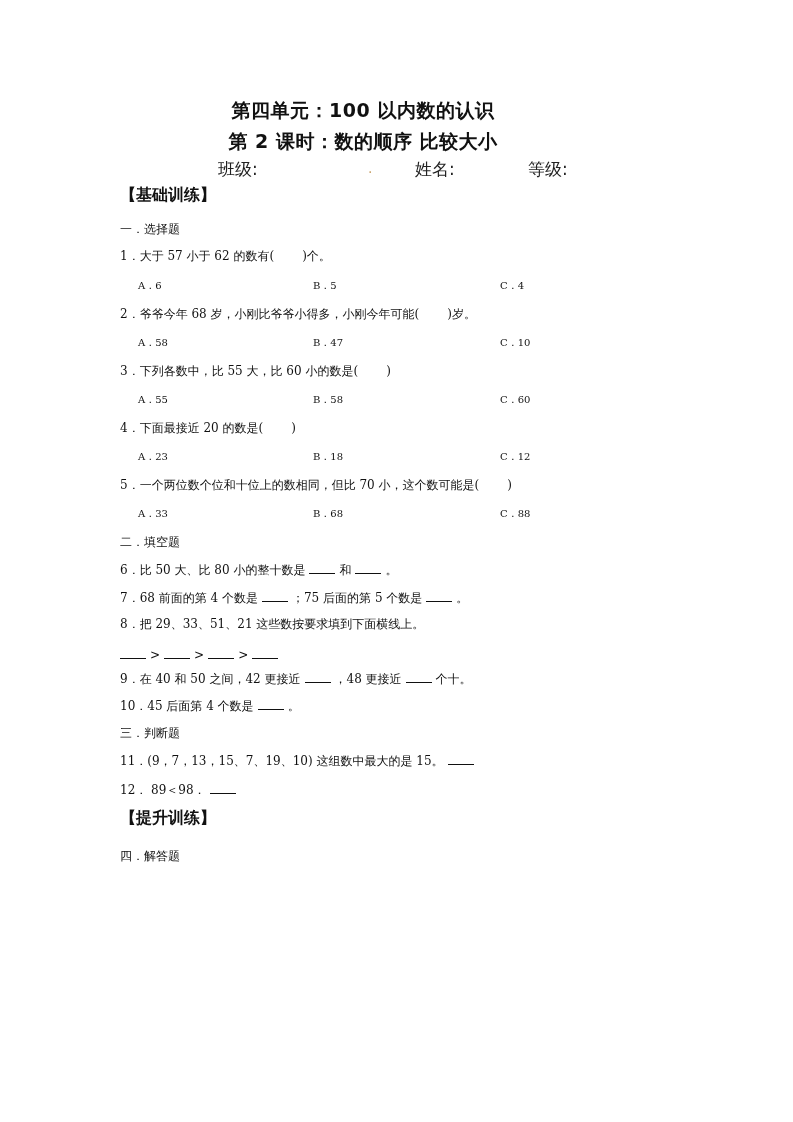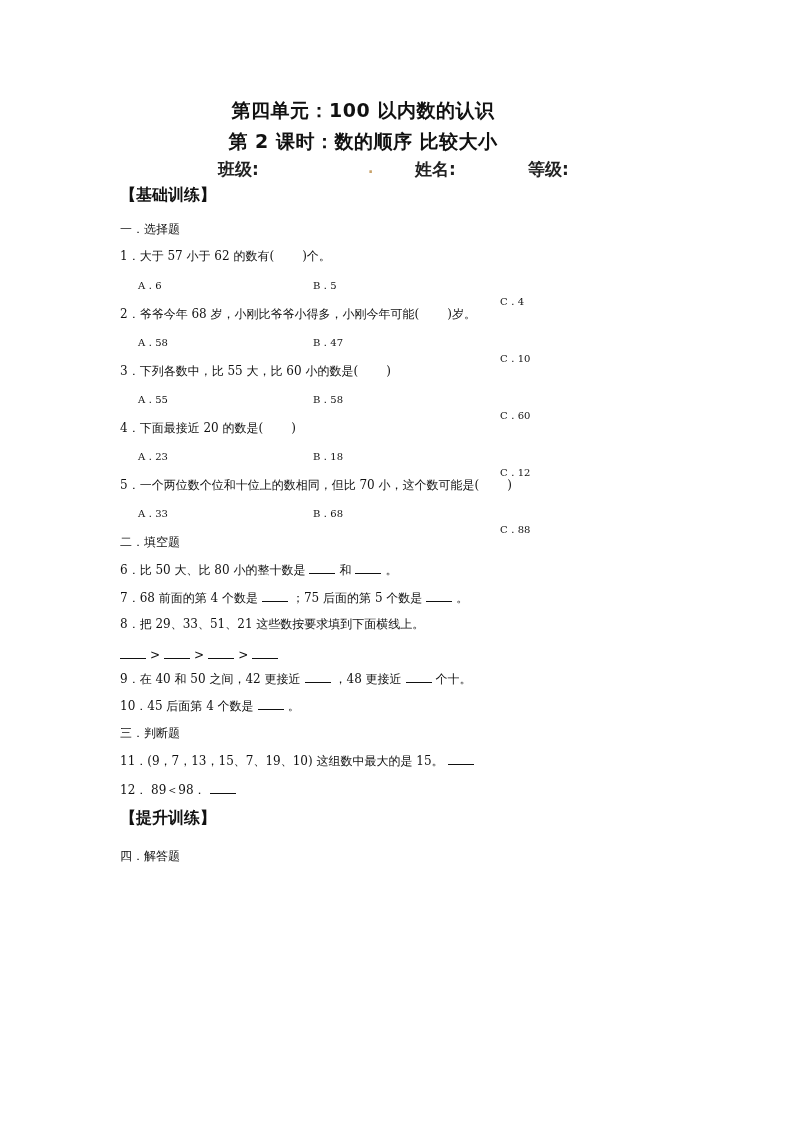--- a/index.html
+++ b/index.html
@@ -35,21 +35,20 @@
     .title2 { top: 129px; }
     .info-row {
       position: absolute;
       top: 158px;
       left: 0;
       width: 793px;
       height: 24px;
       font-family: "DejaVu Sans", "Liberation Sans", sans-serif;
       font-size: 17px;
       color: #222;
-      font-weight: bold;
     }
     .info-row span { position: absolute; top: 0; }
     .info-class { left: 218px; }
     .info-dot { left: 368px; color: #c8a26a; font-size: 14px; top: 2px !important; }
     .info-name { left: 380px; margin-left: 35px; }
     .info-grade { left: 528px; }
     .section-head {
       position: absolute;
       left: 120px;
       font-family: "DejaVu Sans", "Liberation Sans", sans-serif;
@@ -68,21 +67,21 @@
       font-size: 12px;
       white-space: nowrap;
     }
     .opt {
       position: absolute;
       font-size: 10px;
       white-space: nowrap;
     }
     .optA { left: 138px; }
     .optB { left: 313px; }
-    .optC { left: 500px; margin-top: 16px; }
+    .optC { left: 500px; }
     .blank {
       display: inline-block;
       width: 26px;
       border-bottom: 1px solid #111;
       height: 12px;
       vertical-align: baseline;
       margin: 0 4px;
     }
     .paren-gap {
       display: inline-block;

